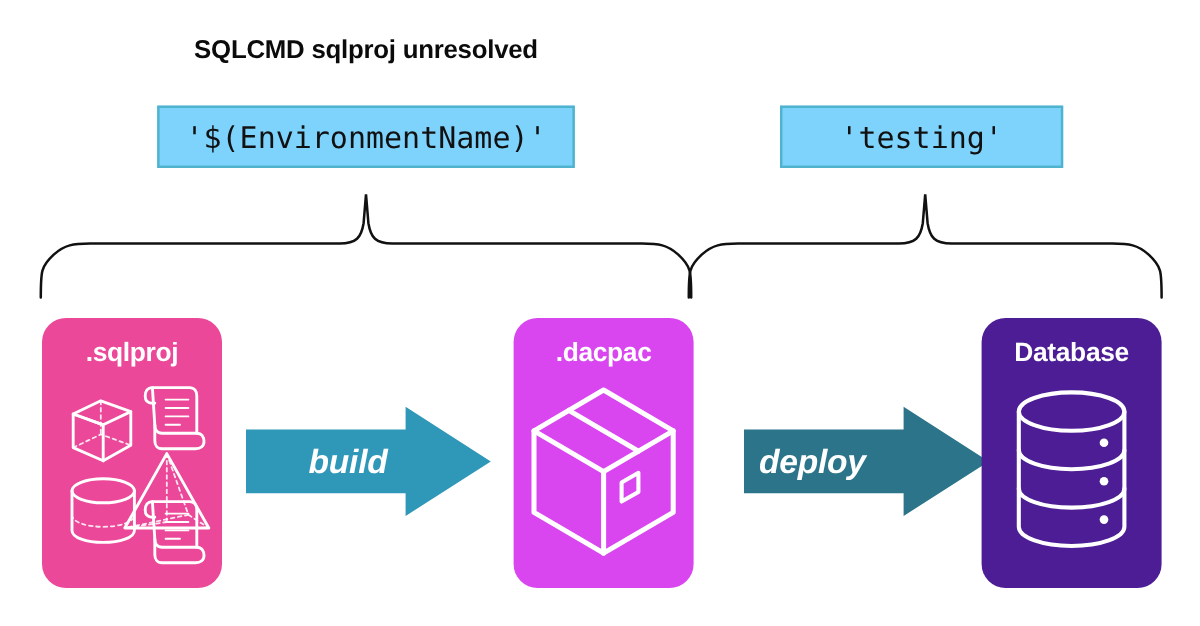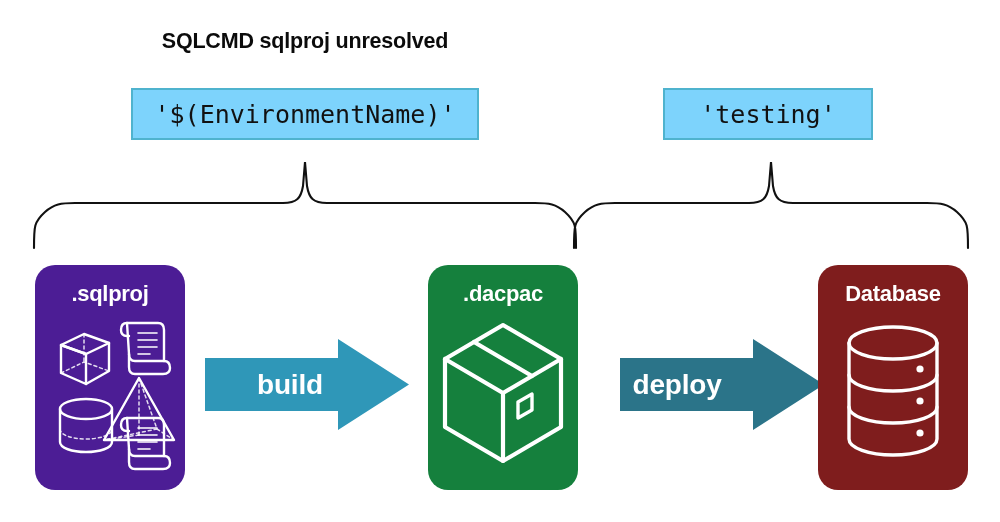--- a/index.html
+++ b/index.html
@@ -62,21 +62,21 @@
     font-size:22px;
     letter-spacing:-0.3px;
     white-space:nowrap;
   }
   .card-art{
     position:absolute;
     left:0;right:0;top:44px;bottom:4px;
   }
 
   
-  .arrow{position:absolute;}
+  .arrow{position:absolute;font-style:italic;}
   .arrow-label{
     position:absolute;
     color:#ffffff;
     font-weight:bold;
     font-size:28px;
     letter-spacing:-0.2px;
     white-space:nowrap;
     transform:translate(-50%,-50%);
   }
 </style>
@@ -85,21 +85,21 @@
 
 <div class="stage">
 
   <div class="heading" style="left:305px;top:29px;">SQLCMD sqlproj unresolved</div>
 
 
   <div class="valbox" style="left:305px;top:88px;width:348px;height:52px;">
     <span>'$(EnvironmentName)'</span>
   </div>
 
-  <div class="valbox" style="left:768px;top:88px;width:210px;height:52px;">
+  <div class="valbox" style="left:768px;top:88px;width:236px;height:52px;">
     <span>'testing'</span>
   </div>
 
   <svg class="brace" style="left:25px;top:140px;" width="560" height="110" viewBox="0 0 560 110">
     <path d="M 9,108
              C 9,86 9,82 20,72
              C 29,64 36,63 50,63
              L 258,63
              C 272,63 276,58 278,46
              L 280,22
@@ -117,21 +117,21 @@
              L 184,63
              C 198,63 202,58 204,46
              L 206,22
              L 208,46
              C 210,58 214,63 228,63
              L 362,63
              C 376,63 383,64 392,72
              C 403,82 403,86 403,108" fill="none" stroke="#111111" stroke-width="2.1" stroke-linecap="round"></path>
   </svg>
 
-  <div class="card" style="left:35px;top:265px;width:150px;height:225px;background:#4c1d95;">
+  <div class="card" style="left:35px;top:265px;width:150px;height:225px;background:#ec4899;">
     <div class="card-label">.sqlproj</div>
     <div class="card-art">
       <svg width="150" height="177" viewBox="0 0 150 177">
         <g fill="none" stroke="#ffffff" stroke-width="2.4" stroke-linejoin="round" stroke-linecap="round">
 
           <g>
             <path d="M26,36 L49,25 L74,34 L51,45 Z"></path>
             <path d="M26,36 L26,64 L51,75 L51,45 Z"></path>
             <path d="M74,34 L74,62 L51,75"></path>
             <path d="M51,45 L51,75" stroke-dasharray="3 3" stroke-width="1.5" opacity="0.85"></path>
@@ -178,21 +178,21 @@
     </div>
   </div>
 
   <div class="arrow" style="left:205px;top:337px;width:205px;height:95px;">
     <svg width="205" height="95" viewBox="0 0 205 95">
       <path d="M0,21 L133,21 L133,2 L204,47.5 L133,93 L133,74 L0,74 Z" fill="#2F97B8"></path>
     </svg>
     <div class="arrow-label" style="left:85px;top:48px;">build</div>
   </div>
 
-  <div class="card" style="left:428px;top:265px;width:150px;height:225px;background:#15803d;padding-left:48px;">
+  <div class="card" style="left:428px;top:265px;width:150px;height:225px;background:#d946ef;padding-left:48px;">
     <div class="card-label">.dacpac</div>
     <div class="card-art">
       <svg width="150" height="177" viewBox="0 0 150 177">
         <g fill="none" stroke="#ffffff" stroke-width="4.2" stroke-linejoin="round" stroke-linecap="round">
           <path d="M75,16 L133,50 L133,118 L75,152 L17,118 L17,50 Z"></path>
           <path d="M17,50 L75,84 L133,50"></path>
           <path d="M75,84 L75,152"></path>
           <path d="M46,33 L104,67"></path>
           <path d="M90,93 L104,85 L104,101 L90,109 Z" stroke-width="3.4"></path>
         </g>
@@ -200,21 +200,21 @@
     </div>
   </div>
 
   <div class="arrow" style="left:596px;top:337px;width:205px;height:95px;padding-left:24px;">
     <svg width="205" height="95" viewBox="0 0 205 95">
       <path d="M0,21 L133,21 L133,2 L204,47.5 L133,93 L133,74 L0,74 Z" fill="#2B7489"></path>
     </svg>
     <div class="arrow-label" style="left:81px;top:48px;">deploy</div>
   </div>
 
-  <div class="card" style="left:818px;top:265px;width:150px;height:225px;background:#7f1d1d;">
+  <div class="card" style="left:818px;top:265px;width:150px;height:225px;background:#4c1d95;">
     <div class="card-label">Database</div>
     <div class="card-art">
       <svg width="150" height="177" viewBox="0 0 150 177">
         <g fill="none" stroke="#ffffff" stroke-width="3.4" stroke-linejoin="round" stroke-linecap="round">
           <ellipse cx="75" cy="34" rx="44" ry="16"></ellipse>
           <path d="M31,34 L31,130 C31,139 51,146 75,146 C99,146 119,139 119,130 L119,34"></path>
           <path d="M31,66 C31,75 51,82 75,82 C99,82 119,75 119,66"></path>
           <path d="M31,98 C31,107 51,114 75,114 C99,114 119,107 119,98"></path>
           <circle cx="102" cy="60" r="3.6" fill="#ffffff" stroke="none"></circle>
           <circle cx="102" cy="92" r="3.6" fill="#ffffff" stroke="none"></circle>

